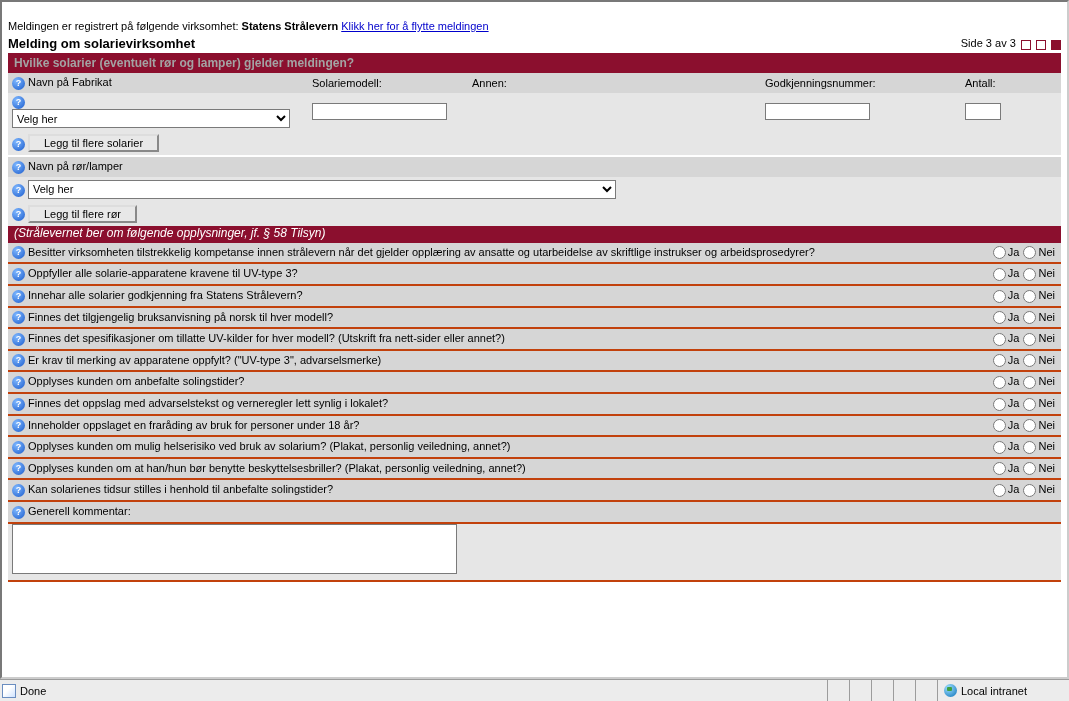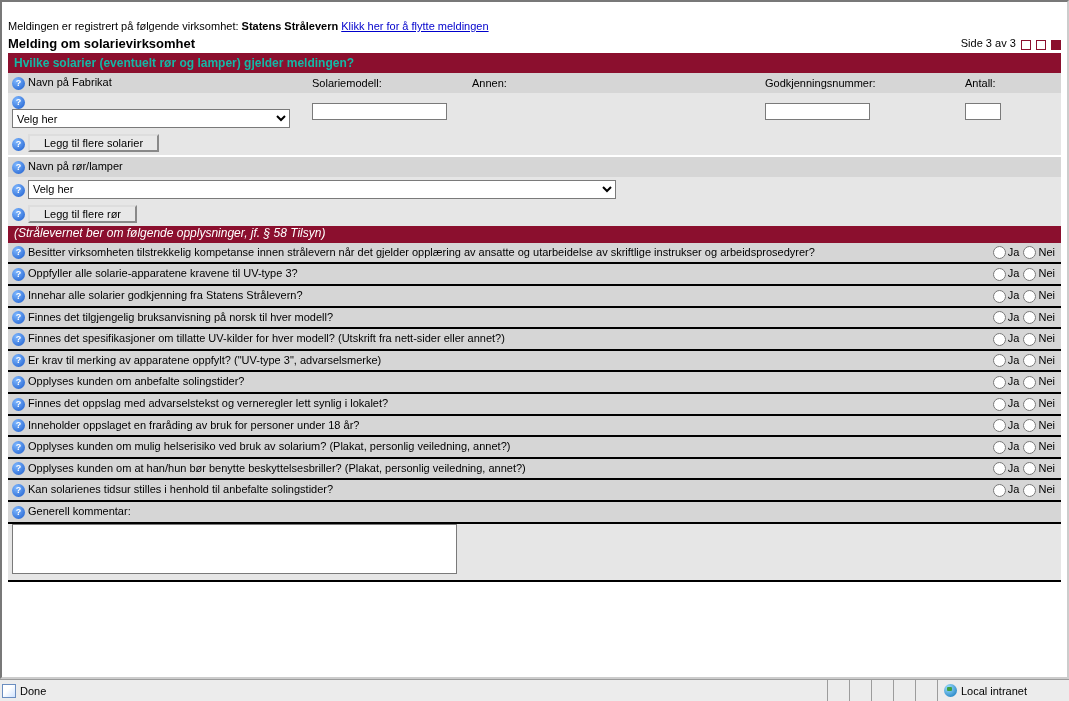--- a/index.html
+++ b/index.html
@@ -53,21 +53,21 @@
   .pg-box {
     display: inline-block;
     width: 10px; height: 10px;
     border: 1px solid #8b0f2e;
     margin-left: 2px;
     vertical-align: middle;
   }
   .pg-box.filled { background: #8b0f2e; }
   .section-header {
     background: #8b0f2e;
-    color: #14b8a6;
+    color: #a3a3a3;
     font-family: "Comic Sans MS", cursive, sans-serif;
     font-weight: bold;
     font-size: 12px;
     padding: 3px 6px;
   }
   .section-sub {
     background: #8b0f2e;
     color: #fff;
     font-family: "Comic Sans MS", cursive, sans-serif;
     font-style: italic;
@@ -119,21 +119,21 @@
   }
   .btn-row td.single {
     background: #e6e6e6;
     padding: 3px 4px;
   }
   .questions {
     width: 100%;
     border-collapse: collapse;
   }
   .questions tr {
-    border-bottom: 2px solid #000000;
+    border-bottom: 2px solid #c2410c;
   }
   .questions td {
     background: #d6d6d6;
     padding: 3px 4px;
     font-size: 11px;
     vertical-align: middle;
   }
   .questions td.q-text { width: auto; }
   .questions td.q-opt {
     width: 72px;

